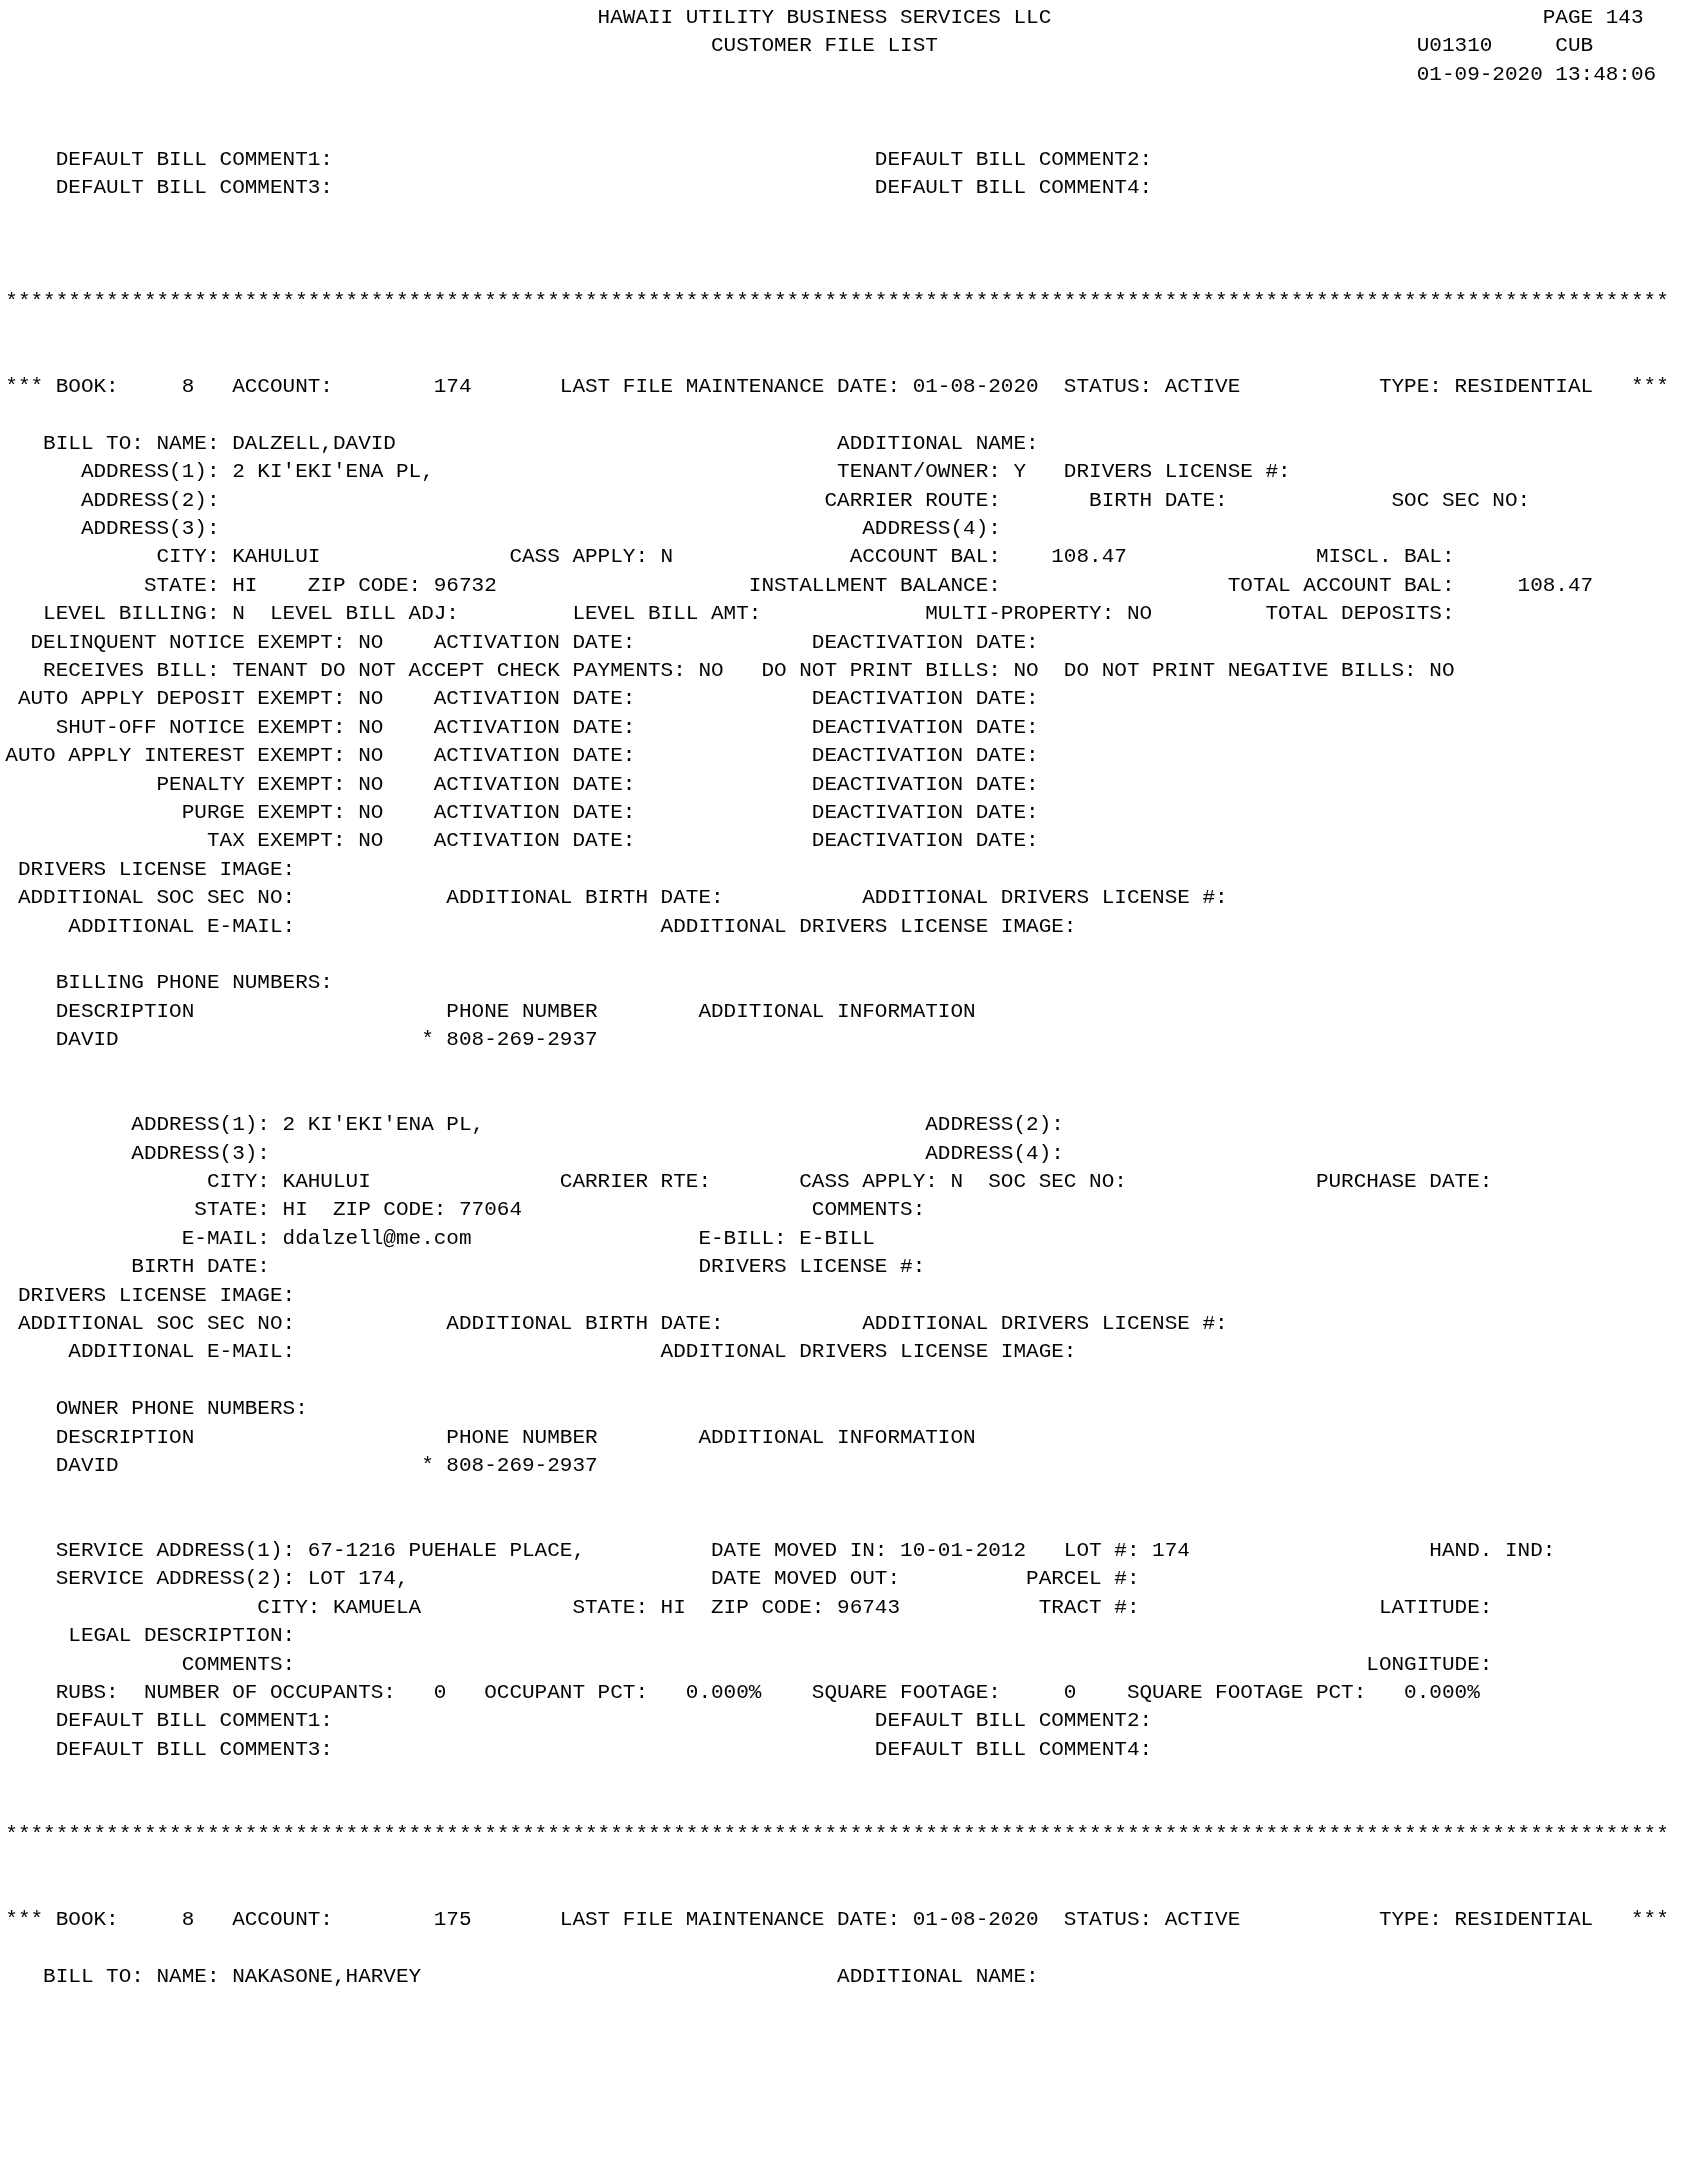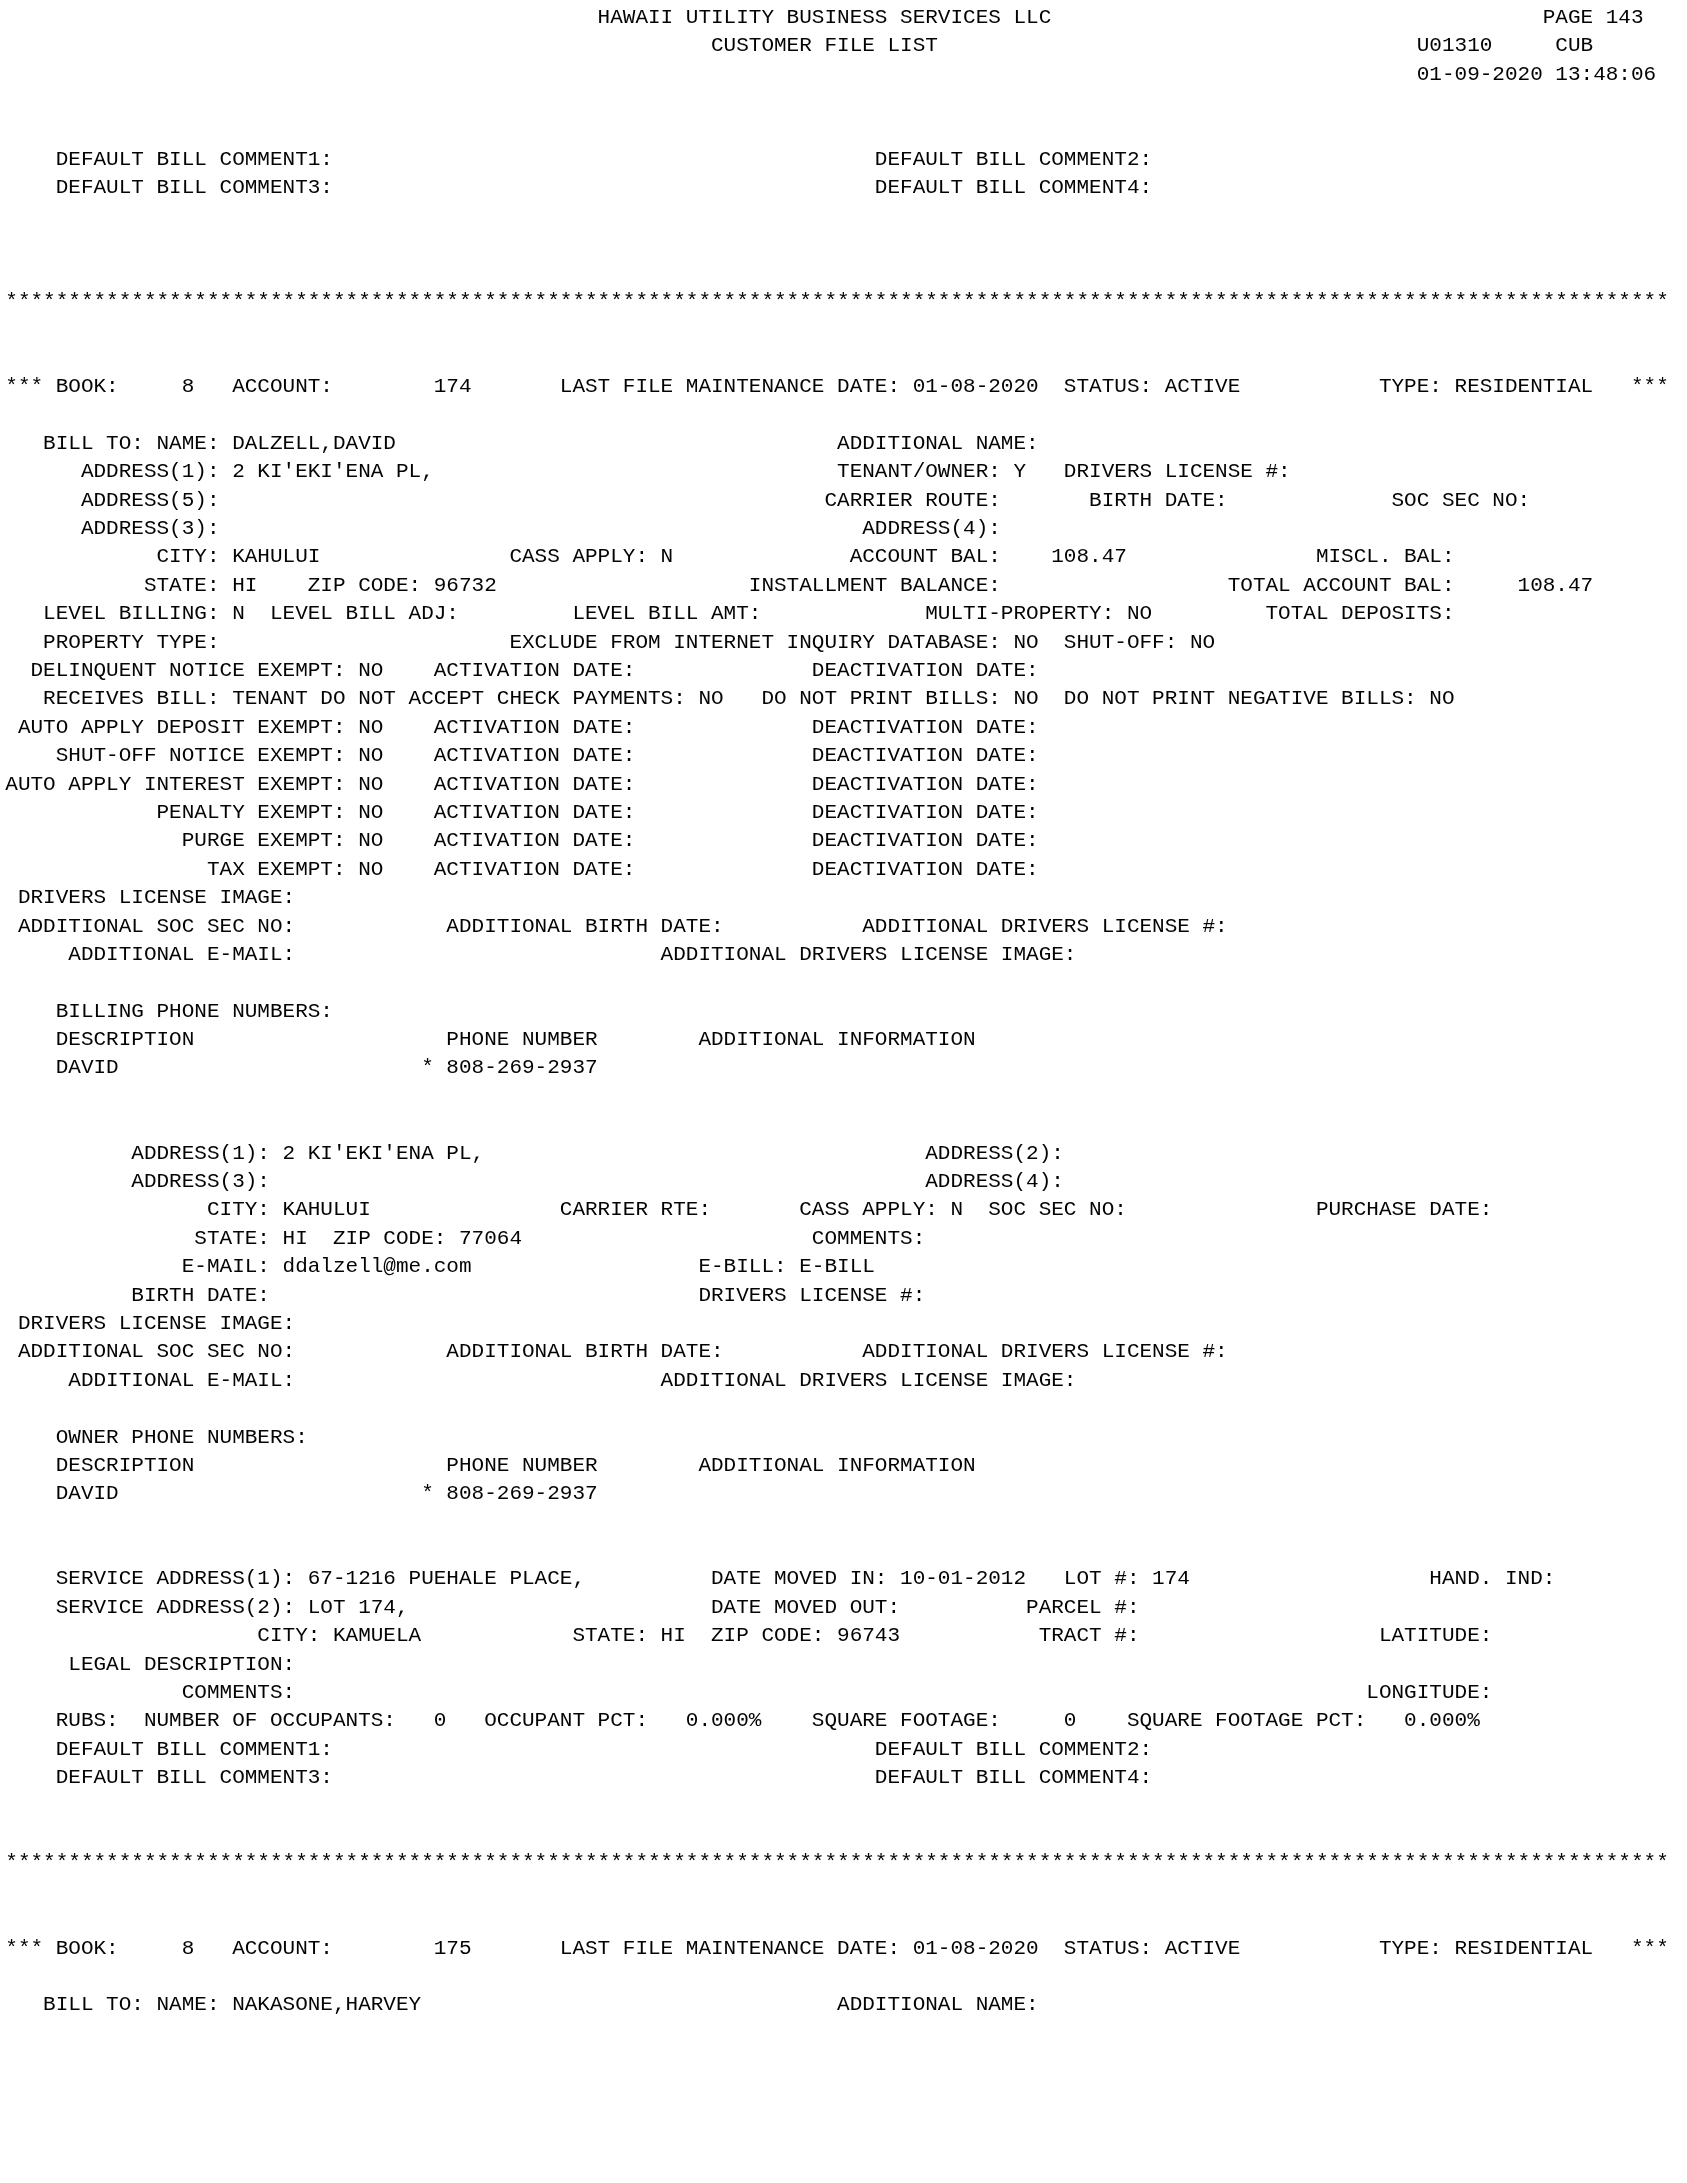--- a/index.html
+++ b/index.html
@@ -41,26 +41,25 @@
       <div class="line"> </div>
       <div class="line"> </div>
       <div class="line"> </div>
       <div class="line">************************************************************************************************************************************</div>
       <div class="line"> </div>
       <div class="line"> </div>
       <div class="line">*** BOOK:     8   ACCOUNT:        174       LAST FILE MAINTENANCE DATE: 01-08-2020  STATUS: ACTIVE           TYPE: RESIDENTIAL   ***</div>
       <div class="line"> </div>
       <div class="line">   BILL TO: NAME: DALZELL,DAVID                                   ADDITIONAL NAME:</div>
       <div class="line">      ADDRESS(1): 2 KI'EKI'ENA PL,                                TENANT/OWNER: Y   DRIVERS LICENSE #:</div>
-      <div class="line">      ADDRESS(5):                                                CARRIER ROUTE:       BIRTH DATE:             SOC SEC NO:</div>
+      <div class="line">      ADDRESS(2):                                                CARRIER ROUTE:       BIRTH DATE:             SOC SEC NO:</div>
       <div class="line">      ADDRESS(3):                                                   ADDRESS(4):</div>
       <div class="line">            CITY: KAHULUI               CASS APPLY: N              ACCOUNT BAL:    108.47               MISCL. BAL:</div>
       <div class="line">           STATE: HI    ZIP CODE: 96732                    INSTALLMENT BALANCE:                  TOTAL ACCOUNT BAL:     108.47</div>
       <div class="line">   LEVEL BILLING: N  LEVEL BILL ADJ:         LEVEL BILL AMT:             MULTI-PROPERTY: NO         TOTAL DEPOSITS:</div>
-      <div class="line">   PROPERTY TYPE:                       EXCLUDE FROM INTERNET INQUIRY DATABASE: NO  SHUT-OFF: NO</div>
       <div class="line">  DELINQUENT NOTICE EXEMPT: NO    ACTIVATION DATE:              DEACTIVATION DATE:</div>
       <div class="line">   RECEIVES BILL: TENANT DO NOT ACCEPT CHECK PAYMENTS: NO   DO NOT PRINT BILLS: NO  DO NOT PRINT NEGATIVE BILLS: NO</div>
       <div class="line"> AUTO APPLY DEPOSIT EXEMPT: NO    ACTIVATION DATE:              DEACTIVATION DATE:</div>
       <div class="line">    SHUT-OFF NOTICE EXEMPT: NO    ACTIVATION DATE:              DEACTIVATION DATE:</div>
       <div class="line">AUTO APPLY INTEREST EXEMPT: NO    ACTIVATION DATE:              DEACTIVATION DATE:</div>
       <div class="line">            PENALTY EXEMPT: NO    ACTIVATION DATE:              DEACTIVATION DATE:</div>
       <div class="line">              PURGE EXEMPT: NO    ACTIVATION DATE:              DEACTIVATION DATE:</div>
       <div class="line">                TAX EXEMPT: NO    ACTIVATION DATE:              DEACTIVATION DATE:</div>
       <div class="line"> DRIVERS LICENSE IMAGE:</div>
       <div class="line"> ADDITIONAL SOC SEC NO:            ADDITIONAL BIRTH DATE:           ADDITIONAL DRIVERS LICENSE #:</div>

